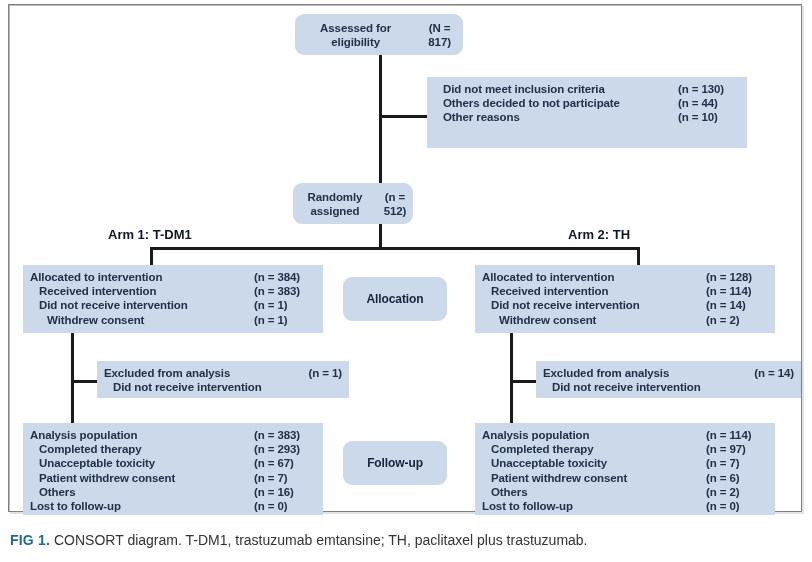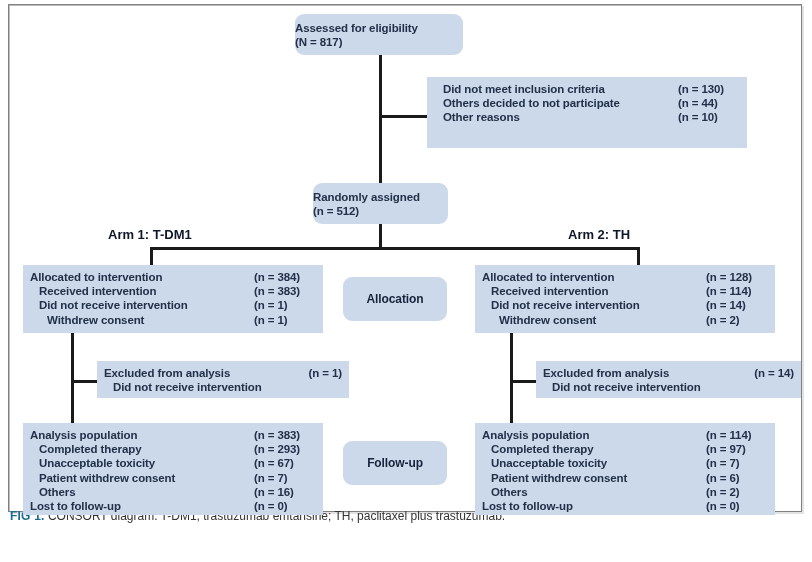--- a/index.html
+++ b/index.html
@@ -52,22 +52,22 @@
     font-size: 11.5px;
     line-height: 14px;
     font-weight: bold;
     letter-spacing: -0.1px;
     z-index: 3;
   }
   .node.rounded { border-radius: 9px; }
 
   .node.center {
     display: flex;
-    flex-direction: column;
-    align-items: flex-start;
+    flex-direction: row;
+    align-items: center;
     justify-content: center;
     text-align: center;
   }
   .node.midlabel {
     display: flex;
     align-items: center;
     justify-content: center;
     text-align: center;
     font-size: 12px;
     color: #17233c;
@@ -104,23 +104,23 @@
     font-weight: bold;
     color: #0f172a;
     white-space: nowrap;
     z-index: 3;
   }
 
   
   #caption {
     position: absolute;
     left: 10px;
-    top: 509px;
+    top: 533px;
     width: 790px;
-    font-size: 12px;
+    font-size: 14px;
     line-height: 14px;
     color: #2b2b2b;
     white-space: nowrap;
   }
   #caption .fignum {
     font-weight: bold;
     color: #1b6b8c;
     letter-spacing: 0.2px;
   }
   #caption .captext { color: #333333; }
@@ -160,21 +160,21 @@
             <span class="lbl">Others decided to not participate</span>
             <span class="val">(n = 44)</span>
           </div>
           <div class="row indent-1">
             <span class="lbl">Other reasons</span>
             <span class="val">(n = 10)</span>
           </div>
         </div>
     </div>
 
-    <div class="node rounded center" style="left:304px; top:178px; width:135px; height:41px;">
+    <div class="node rounded center" style="left:284px; top:178px; width:120px; height:41px;">
       <div>Randomly assigned</div>
       <div>(n = 512)</div>
     </div>
 
     <div class="arm-label" style="left:99px; top:222px;">Arm 1: T-DM1</div>
     <div class="arm-label" style="left:559px; top:222px;">Arm 2: TH</div>
 
     <div class="node valcol-alloc" style="left:14px; top:260px; width:300px; height:68px;">
       <div class="rows">
           <div class="row">

